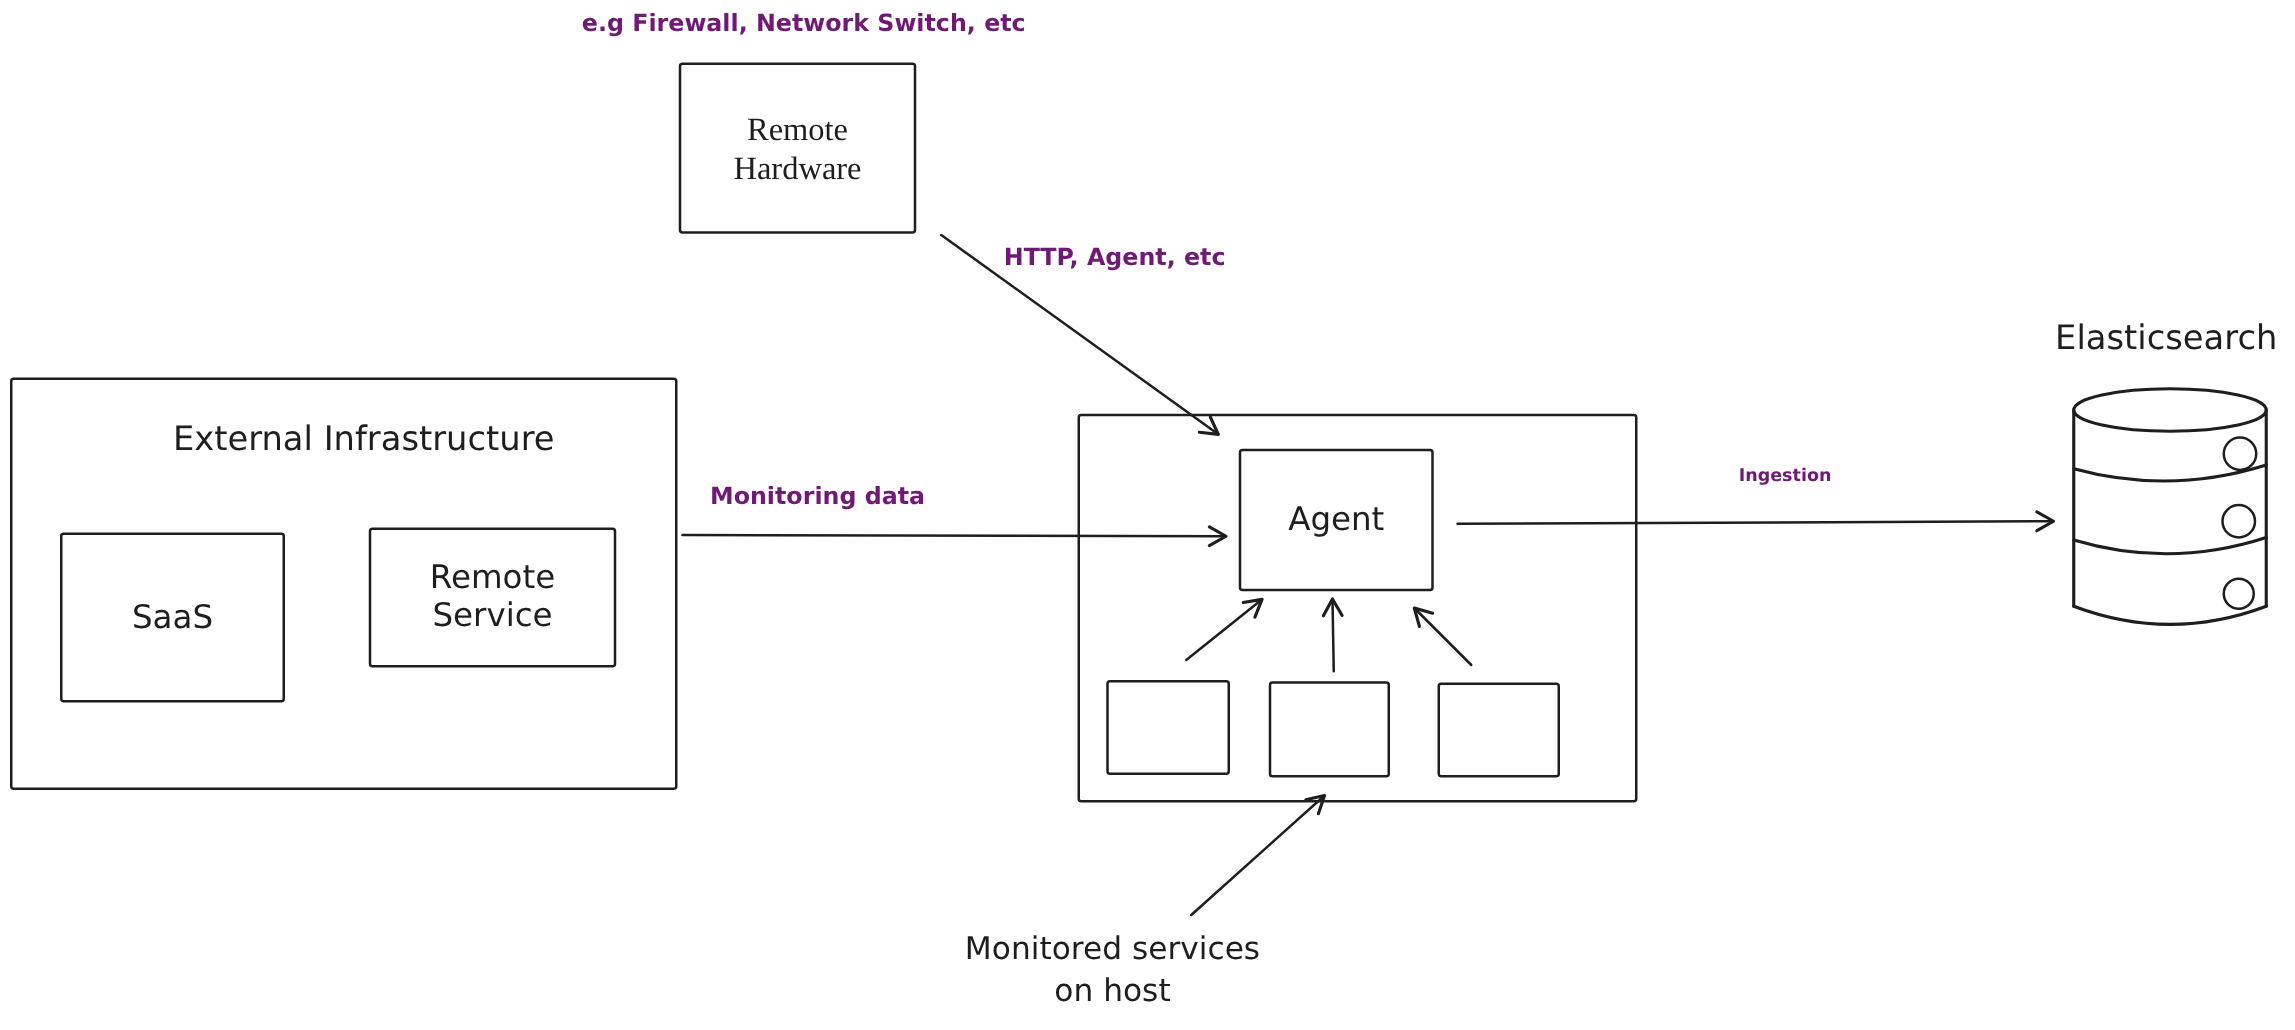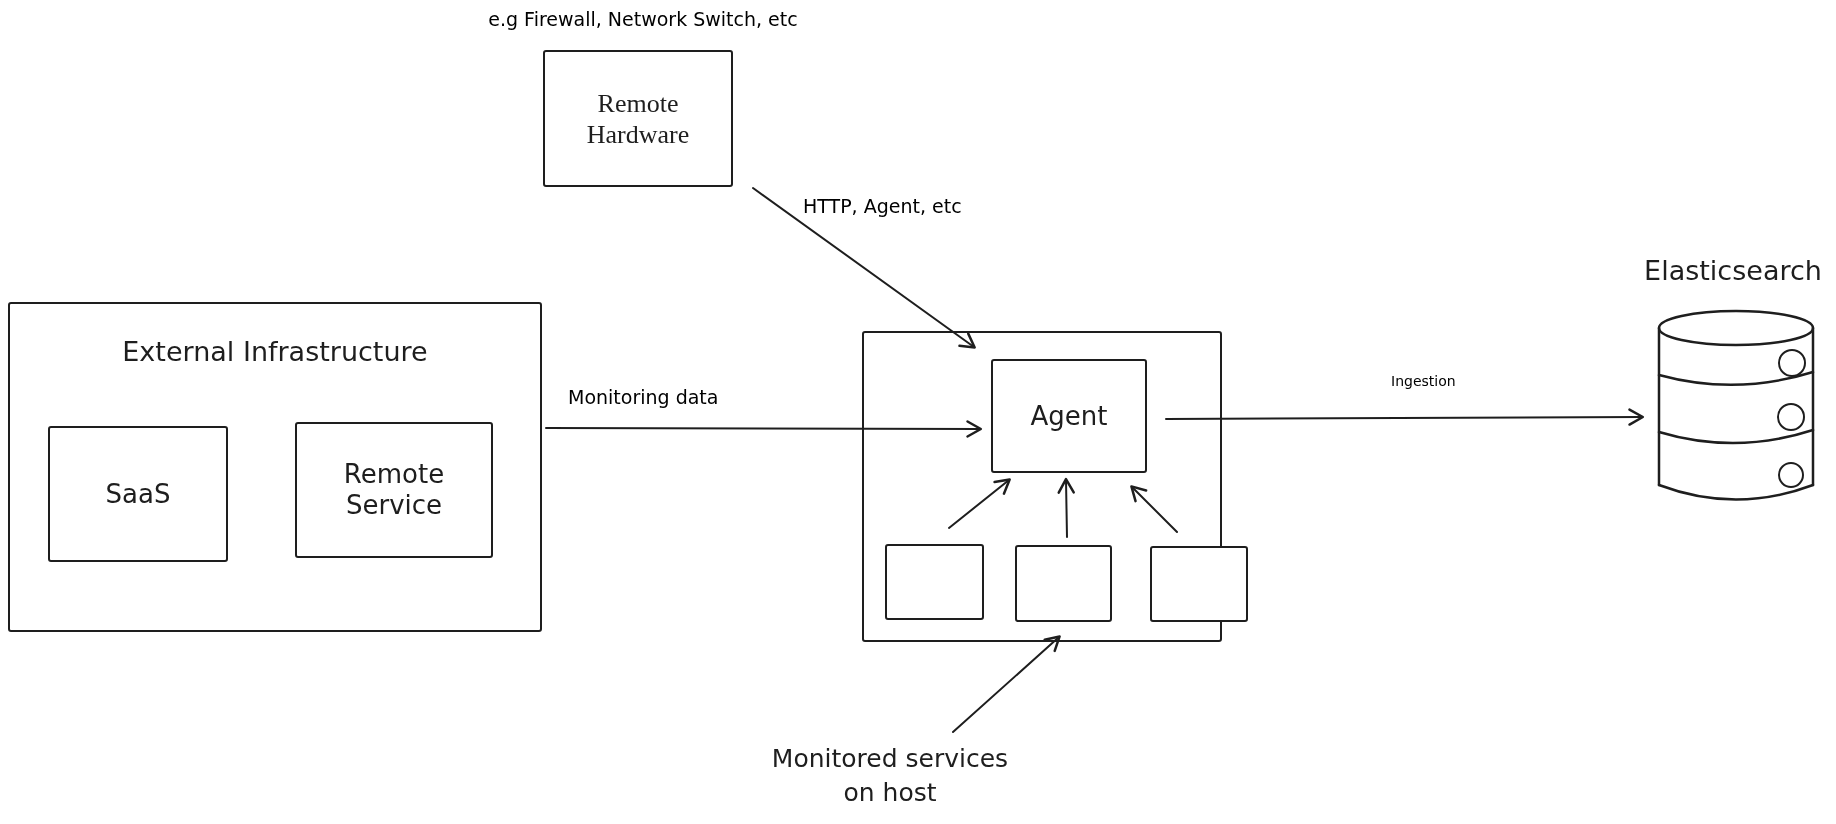--- a/index.html
+++ b/index.html
@@ -33,22 +33,23 @@
     position: absolute;
     left: 0;
     width: 100%;
     text-align: center;
     font-size: 27px;
     color: #1e1e1e;
   }
   .free-label {
     position: absolute;
     font-size: 19px;
-    color: #000000;
+    color: #701a75;
     white-space: nowrap;
+    font-weight: bold;
   }
   .big-label {
     position: absolute;
     text-align: center;
     font-size: 27px;
     color: #1e1e1e;
   }
   .wrap-130 { width: 130px; white-space: normal; }
   .wrap-120 { width: 120px; white-space: normal; }
 </style>
@@ -94,33 +95,33 @@
 
   <div class="free-label" style="left: 418px; top: 8px; width: 450px; text-align: center;">e.g Firewall, Network Switch, etc</div>
 
   <div class="box" style="left: 543px; top: 50px; width: 190px; height: 137px; font-family: Liberation Serif, serif;">
     <div class="node-label wrap-130">Remote Hardware</div>
   </div>
 
   <div class="free-label" style="left: 803px; top: 195px;">HTTP, Agent, etc</div>
 
   <div class="box" style="left: 8px; top: 302px; width: 534px; height: 330px; justify-content: flex-start;">
-    <div class="container-title" style="top: 32px;">External Infrastructure</div>
+    <div class="container-title" style="top: 32px; padding-left: 16px;">External Infrastructure</div>
     <div class="box" style="left: 38px; top: 122px; width: 180px; height: 136px;">
       <div class="node-label">SaaS</div>
     </div>
-    <div class="box" style="left: 285px; top: 118px; width: 198px; height: 136px;">
+    <div class="box" style="left: 285px; top: 118px; width: 198px; height: 112px;">
       <div class="node-label wrap-120">Remote Service</div>
     </div>
   </div>
 
   <div class="free-label" style="left: 568px; top: 386px;">Monitoring data</div>
 
 
-  <div class="box" style="left: 862px; top: 331px; width: 360px; height: 311px; background: transparent; justify-content: flex-start;">
+  <div class="box" style="left: 862px; top: 331px; width: 448px; height: 311px; background: transparent; justify-content: flex-start;">
     <div class="box" style="left: 127px; top: 26px; width: 156px; height: 114px;">
       <div class="node-label">Agent</div>
     </div>
     <div class="box" style="left: 21px; top: 211px; width: 99px; height: 76px;"></div>
     <div class="box" style="left: 151px; top: 212px; width: 97px; height: 77px;"></div>
     <div class="box" style="left: 286px; top: 213px; width: 98px; height: 76px;"></div>
   </div>
 
   <div class="free-label" style="left: 1391px; top: 373px; font-size: 14px;">Ingestion</div>
 

